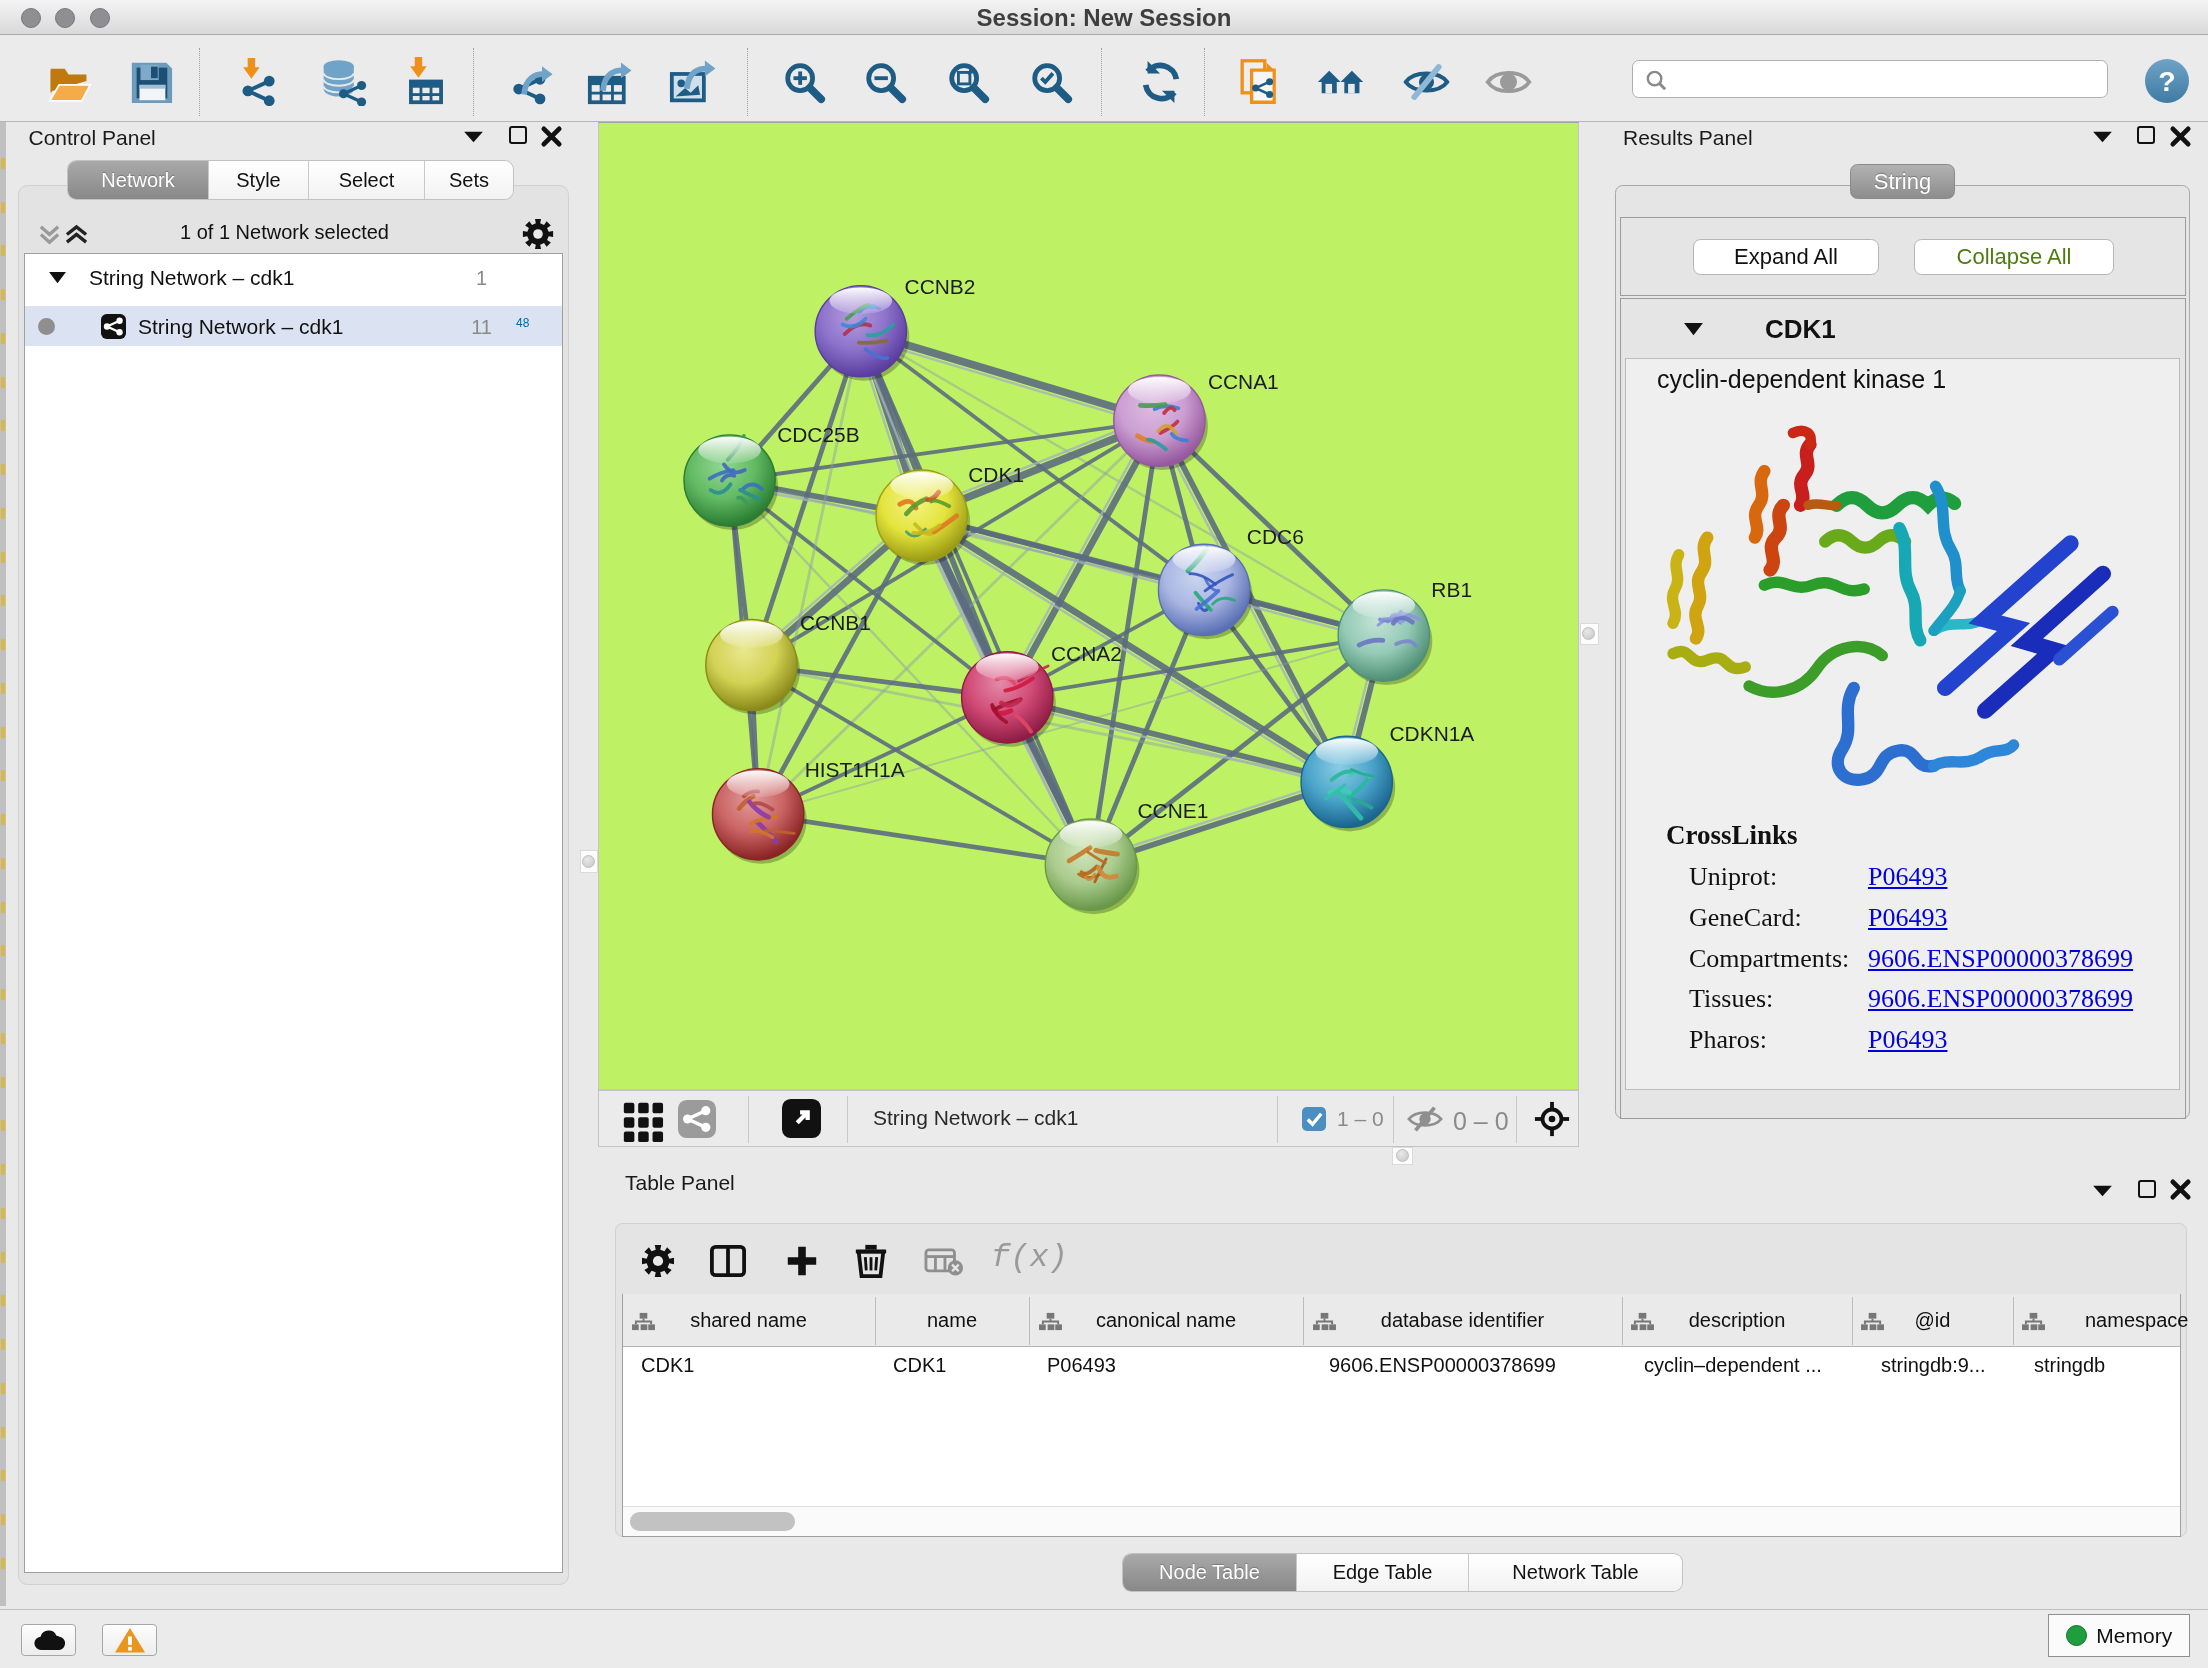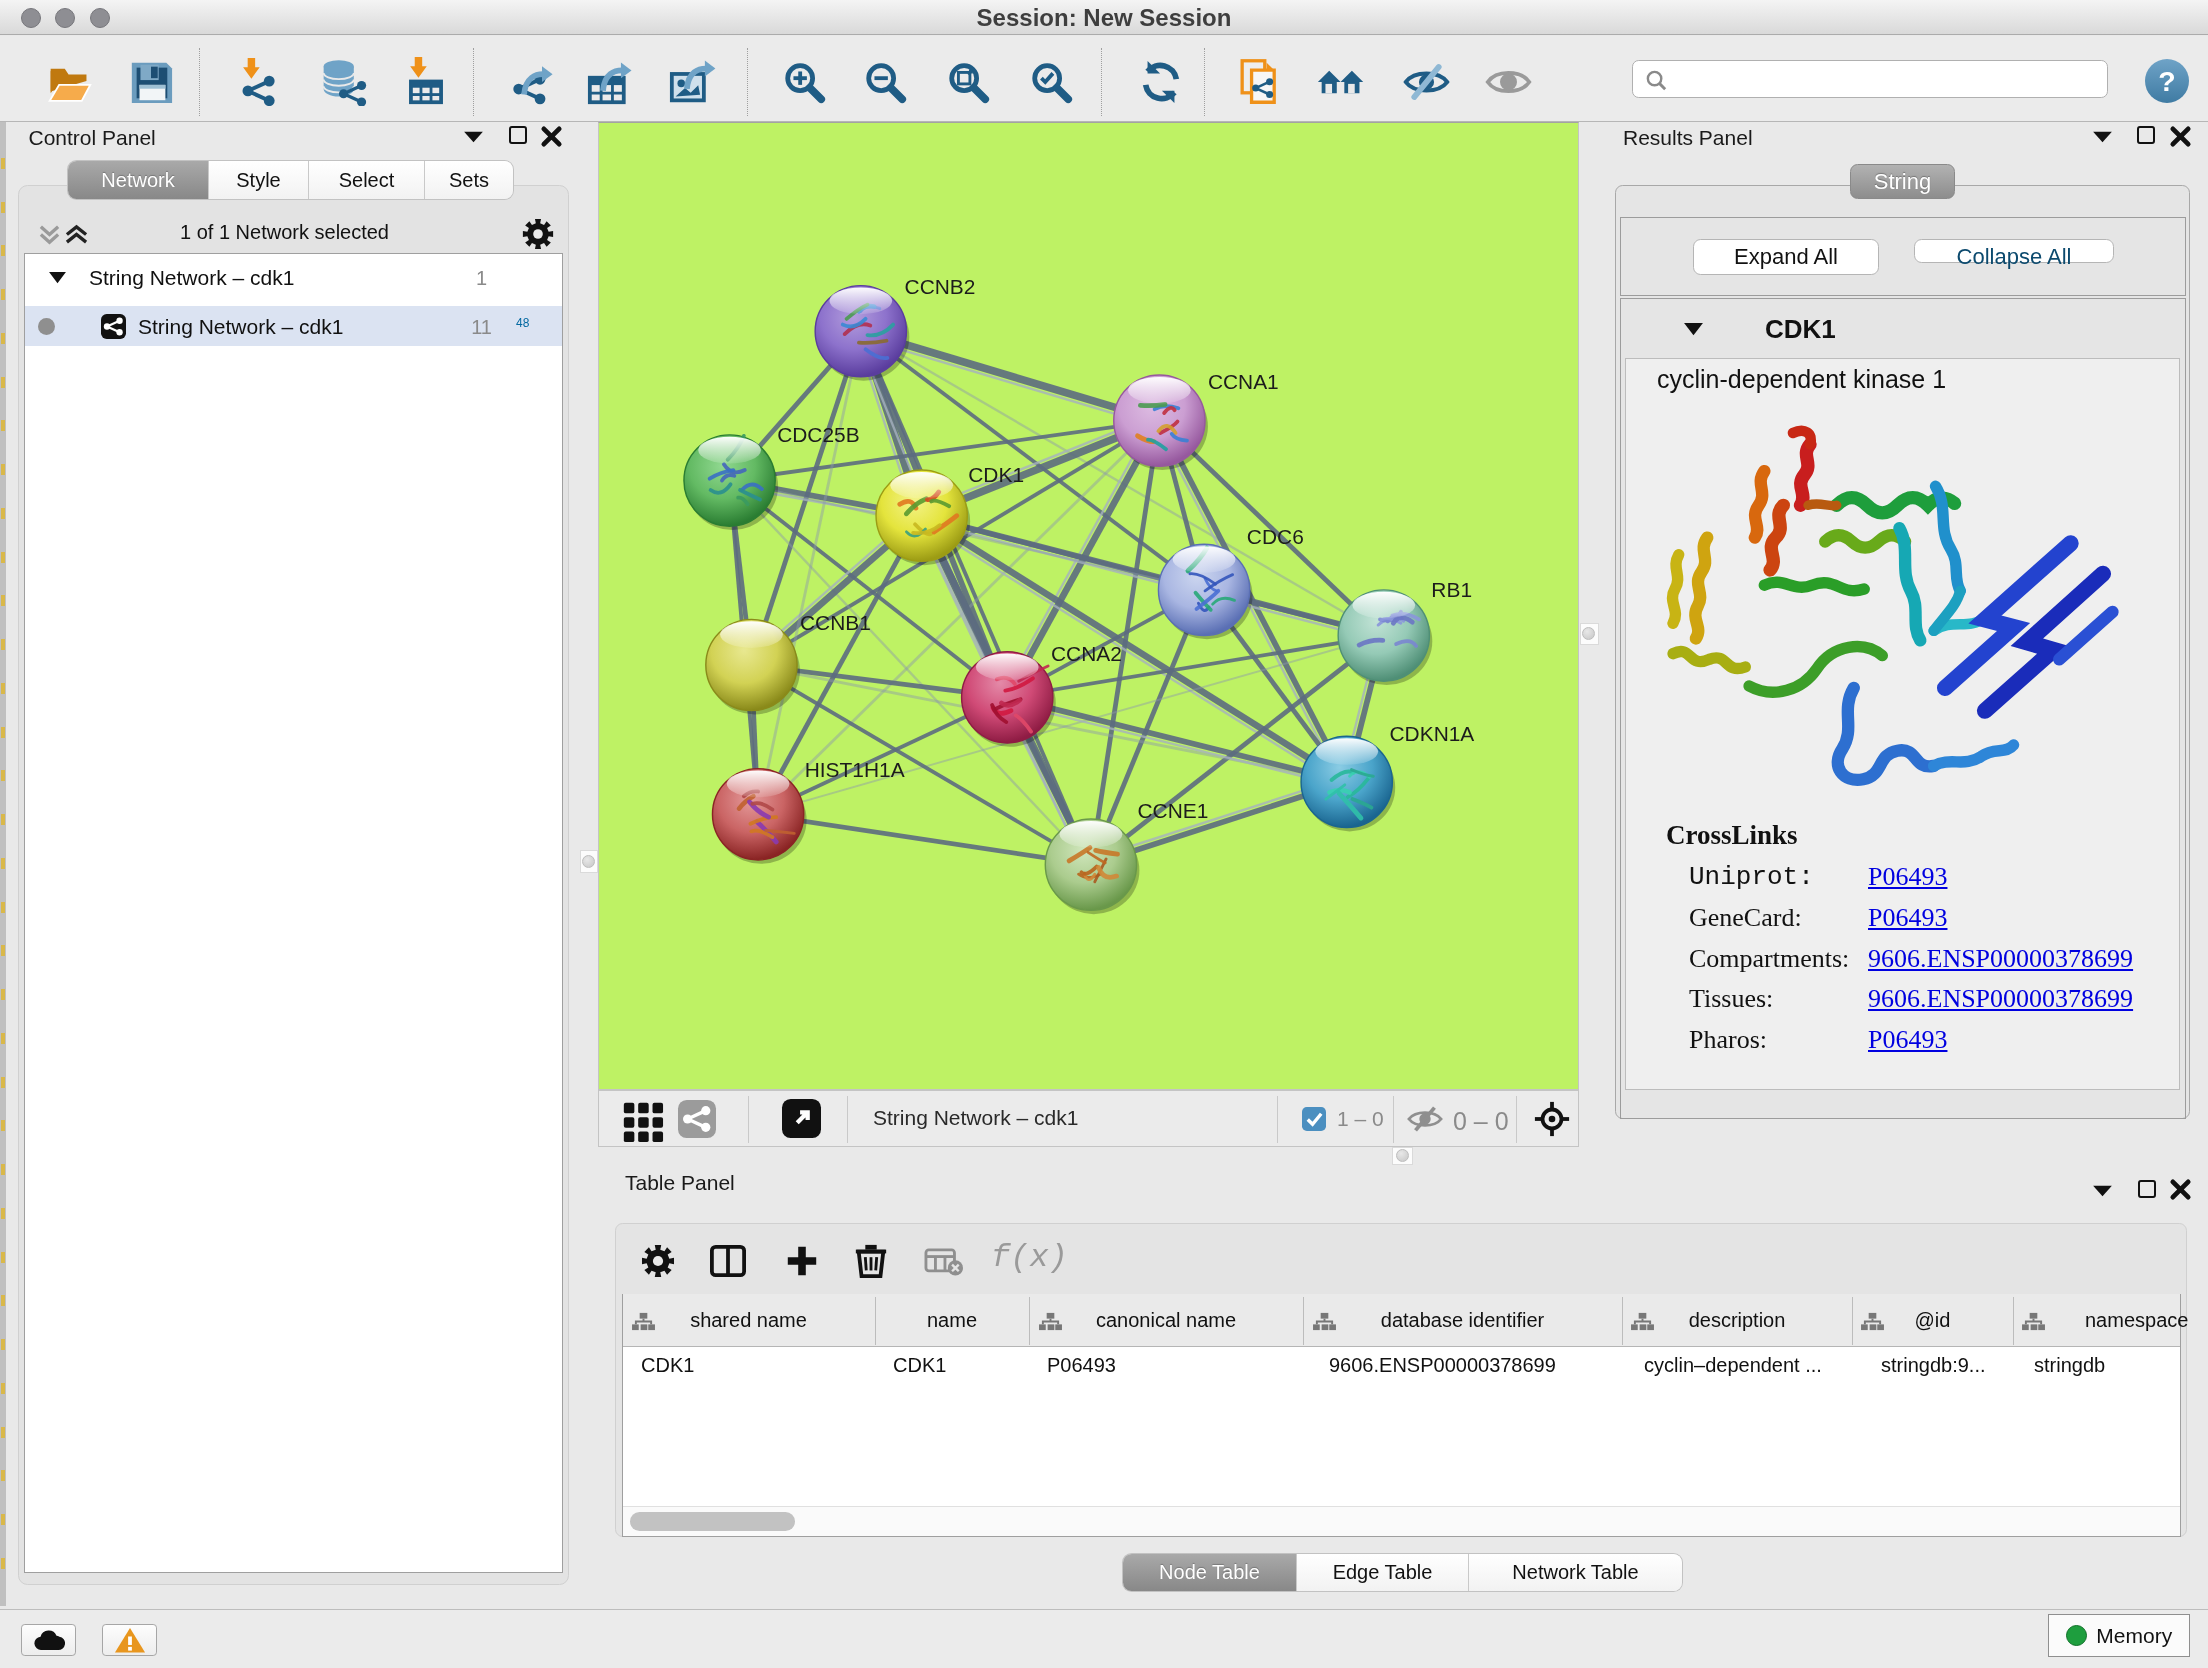--- a/index.html
+++ b/index.html
@@ -609,21 +609,21 @@
       <path d="M2 3 h20 l-10 11 Z" fill="#111"></path>
     </svg></div>
 <div class="abs" style="left:2137px;top:126px;width:18px;height:18px;border:2.4px solid #111;border-radius:2.9px"></div>
 <div class="abs" style="left:2169px;top:125px"><svg width="23" height="23" viewBox="0 0 24 24">
       <path d="M4 4 L20 20 M20 4 L4 20" stroke="#111" stroke-width="5" stroke-linecap="round"></path>
     </svg></div>
 <div class="abs" style="left:1615px;top:185px;width:575px;height:934px;background:#e5e5e5;border:1px solid #a8a8a8;border-radius:7.6px"></div>
 <div class="abs" style="left:1850px;top:164px;width:105px;height:35px;background:linear-gradient(#b2b2b2,#8d8d8d);border:1px solid #8a8a8a;border-radius:7.6px;color:#fff;font-size:22px;text-align:center;line-height:33px;text-shadow:0 -1px 1px rgba(0,0,0,0.3)">String</div>
 <div class="abs" style="left:1620px;top:217px;width:566px;height:79px;border:1px solid #9c9c9c"></div>
 <div class="abs" style="left:1693px;top:239px;width:186px;height:36px;background:#fff;border:1px solid #b5b5b5;border-radius:7.6px;font-size:22px;color:#111;text-align:center;line-height:34px">Expand All</div>
-<div class="abs" style="left:1914px;top:239px;width:200px;height:24px;background:#fff;border:1px solid #b5b5b5;border-radius:7.6px;font-size:22px;color:#0c4a6e;text-align:center;line-height:34px">Collapse All</div>
+<div class="abs" style="left:1914px;top:239px;width:200px;height:36px;background:#fff;border:1px solid #b5b5b5;border-radius:7.6px;font-size:22px;color:#4d7c0f;text-align:center;line-height:34px">Collapse All</div>
 <div class="abs" style="left:1620px;top:298px;width:566px;height:821px;border:1px solid #9c9c9c"></div>
 <div class="abs" style="left:1683px;top:321px"><svg width="21" height="17" viewBox="0 0 22 18">
       <path d="M1 2 h20 l-10 13 Z" fill="#111"></path>
     </svg></div>
 <div class="abs" style="left:1765px;top:314px;font-size:26px;font-weight:bold;color:#111">CDK1</div>
 <div class="abs" style="left:1625px;top:358px;width:555px;height:732px;background:#efefef;border:1px solid #bcbcbc"></div>
 <div class="abs" style="left:1657px;top:365px;font-size:25px;color:#111">cyclin-dependent kinase 1</div>
 <div class="abs" style="left:1650px;top:414px"><svg width="495" height="409" viewBox="0 0 520 430">
 <g fill="none" stroke-linecap="round">
 <path d="M168 32 C 158 44, 172 52, 162 64 C 152 76, 166 84, 158 96" stroke="#c81e1e" stroke-width="14"></path>
@@ -643,21 +643,21 @@
 <path d="M442 136 L 352 216 L 382 224 L 310 288" stroke="#2343cf" stroke-width="17"></path>
 <path d="M476 168 L 396 240 L 424 248 L 352 312" stroke="#1a2cba" stroke-width="17"></path>
 <path d="M486 208 L 430 258" stroke="#2a50d4" stroke-width="13"></path>
 <path d="M214 288 C 200 312, 216 330, 202 352 C 190 370, 202 388, 224 384 C 246 380, 238 358, 260 354 C 282 350, 276 374, 298 370" stroke="#2d6fd0" stroke-width="13"></path>
 <path d="M298 370 C 316 360, 330 372, 348 360 C 362 350, 374 358, 382 348" stroke="#2e86d8" stroke-width="12"></path>
 <path d="M166 96 C 178 92, 188 98, 196 96" stroke="#b85a10" stroke-width="10"></path>
 <path d="M326 186 C 322 202, 308 214, 298 228" stroke="#1ca0c0" stroke-width="11"></path>
 </g>
     </svg></div>
 <div class="abs" style="left:1666px;top:820px;font-family:'Liberation Serif',serif;font-size:27px;font-weight:bold;color:#111">CrossLinks</div>
-<div class="abs" style="left:1689px;top:862px;font-family:Liberation Mono, monospace;font-size:26px;color:#111">Uniprot:</div>
+<div class="abs" style="left:1689px;top:862px;font-family:Liberation Serif, serif;font-size:26px;color:#111">Uniprot:</div>
 <div class="abs" style="left:1868px;top:862px;font-family:'Liberation Serif',serif;font-size:26px"><a class="lnk">P06493</a></div>
 <div class="abs" style="left:1689px;top:903px;font-family:'Liberation Serif',serif;font-size:26px;color:#111">GeneCard:</div>
 <div class="abs" style="left:1868px;top:903px;font-family:'Liberation Serif',serif;font-size:26px"><a class="lnk">P06493</a></div>
 <div class="abs" style="left:1689px;top:944px;font-family:'Liberation Serif',serif;font-size:26px;color:#111">Compartments:</div>
 <div class="abs" style="left:1868px;top:944px;font-family:'Liberation Serif',serif;font-size:26px"><a class="lnk">9606.ENSP00000378699</a></div>
 <div class="abs" style="left:1689px;top:984px;font-family:'Liberation Serif',serif;font-size:26px;color:#111">Tissues:</div>
 <div class="abs" style="left:1868px;top:984px;font-family:'Liberation Serif',serif;font-size:26px"><a class="lnk">9606.ENSP00000378699</a></div>
 <div class="abs" style="left:1689px;top:1025px;font-family:'Liberation Serif',serif;font-size:26px;color:#111">Pharos:</div>
 <div class="abs" style="left:1868px;top:1025px;font-family:'Liberation Serif',serif;font-size:26px"><a class="lnk">P06493</a></div>
 <div class="abs panel-title" style="left:625px;top:1171px">Table Panel</div>

